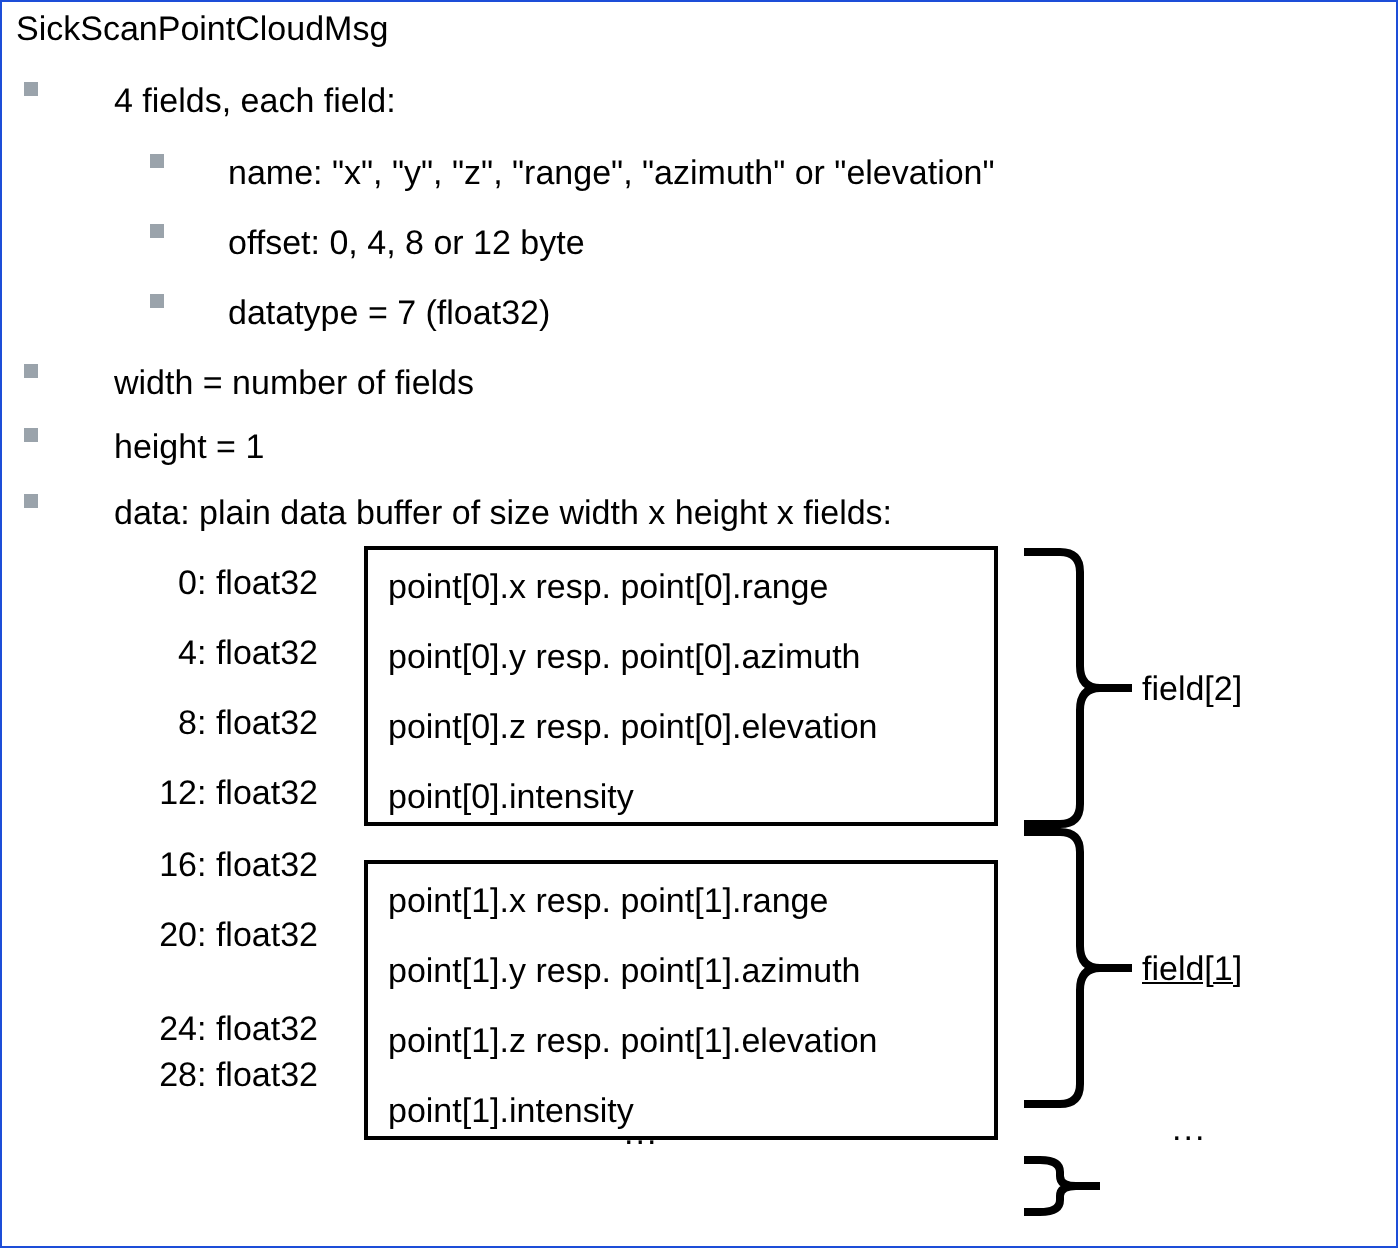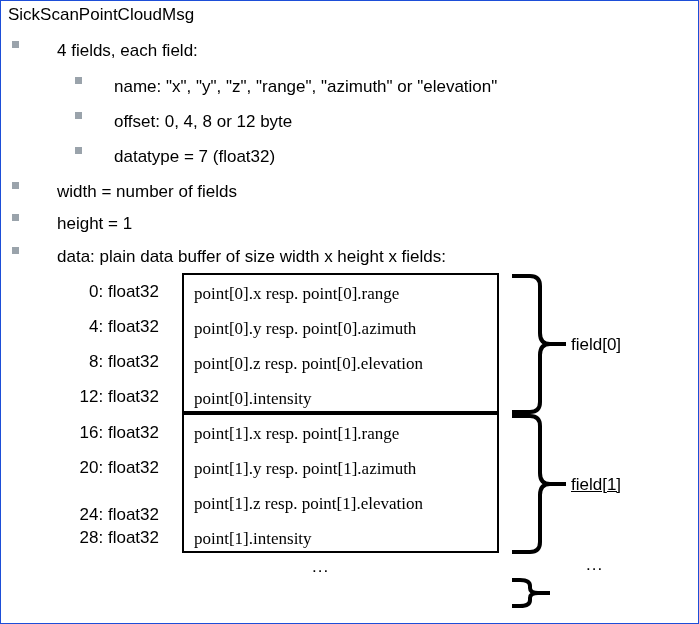--- a/index.html
+++ b/index.html
@@ -77,21 +77,20 @@
     border: 2px solid #000000;
     box-sizing: border-box;
     background: #ffffff;
   }
   .databox .line {
     position: absolute;
     left: 10px;
     font-size: 17px;
     color: #000000;
     white-space: nowrap;
-    font-family: Liberation Serif, serif;
   }
 
   
   .brace {
     position: absolute;
   }
 
   .field-lbl {
     position: absolute;
     font-size: 17px;
@@ -158,32 +157,32 @@
   <div class="offset-lbl" style="top:492px;margin-top:12px;">24: float32</div>
   <div class="offset-lbl" style="top:527px;">28: float32</div>
 
   <div class="databox" style="top:272px; height:140px;">
     <div class="line" style="top:9px;">point[0].x resp. point[0].range</div>
     <div class="line" style="top:44px;">point[0].y resp. point[0].azimuth</div>
     <div class="line" style="top:79px;">point[0].z resp. point[0].elevation</div>
     <div class="line" style="top:114px;">point[0].intensity</div>
   </div>
 
-  <div class="databox" style="top:412px; height:140px;padding-left:37px;">
+  <div class="databox" style="top:429px; height:140px;padding-left:37px;">
     <div class="line" style="top:9px;">point[1].x resp. point[1].range</div>
     <div class="line" style="top:44px;">point[1].y resp. point[1].azimuth</div>
     <div class="line" style="top:79px;">point[1].z resp. point[1].elevation</div>
     <div class="line" style="top:114px;">point[1].intensity</div>
   </div>
 
   <svg class="brace" style="left:505px; top:272px;" width="62" height="142">
     <path d="M 6 3 H 24 Q 34 3 34 13 V 60 Q 34 71 44 71 Q 34 71 34 82 V 129 Q 34 139 24 139 H 6" fill="none" stroke="#000000" stroke-width="4" stroke-linecap="butt"></path>
     <line x1="44" y1="71" x2="60" y2="71" stroke="#000000" stroke-width="4"></line>
   </svg>
-  <div class="field-lbl" style="left:570px; top:334px;">field[0]</div>
+  <div class="field-lbl" style="left:570px; top:334px;">field[2]</div>
 
   <svg class="brace" style="left:505px; top:412px;" width="62" height="142">
     <path d="M 6 3 H 24 Q 34 3 34 13 V 60 Q 34 71 44 71 Q 34 71 34 82 V 129 Q 34 139 24 139 H 6" fill="none" stroke="#000000" stroke-width="4" stroke-linecap="butt"></path>
     <line x1="44" y1="71" x2="60" y2="71" stroke="#000000" stroke-width="4"></line>
   </svg>
   <div class="field-lbl" style="left:570px; top:474px;text-decoration:underline;">field[1]</div>
 
   <svg class="brace" style="left:505px; top:576px;" width="50" height="32">
     <path d="M 6 3 H 14 Q 24 3 24 9 V 11 Q 24 16 32 16 Q 24 16 24 21 V 23 Q 24 29 14 29 H 6" fill="none" stroke="#000000" stroke-width="4" stroke-linecap="butt"></path>
     <line x1="32" y1="16" x2="44" y2="16" stroke="#000000" stroke-width="4"></line>

